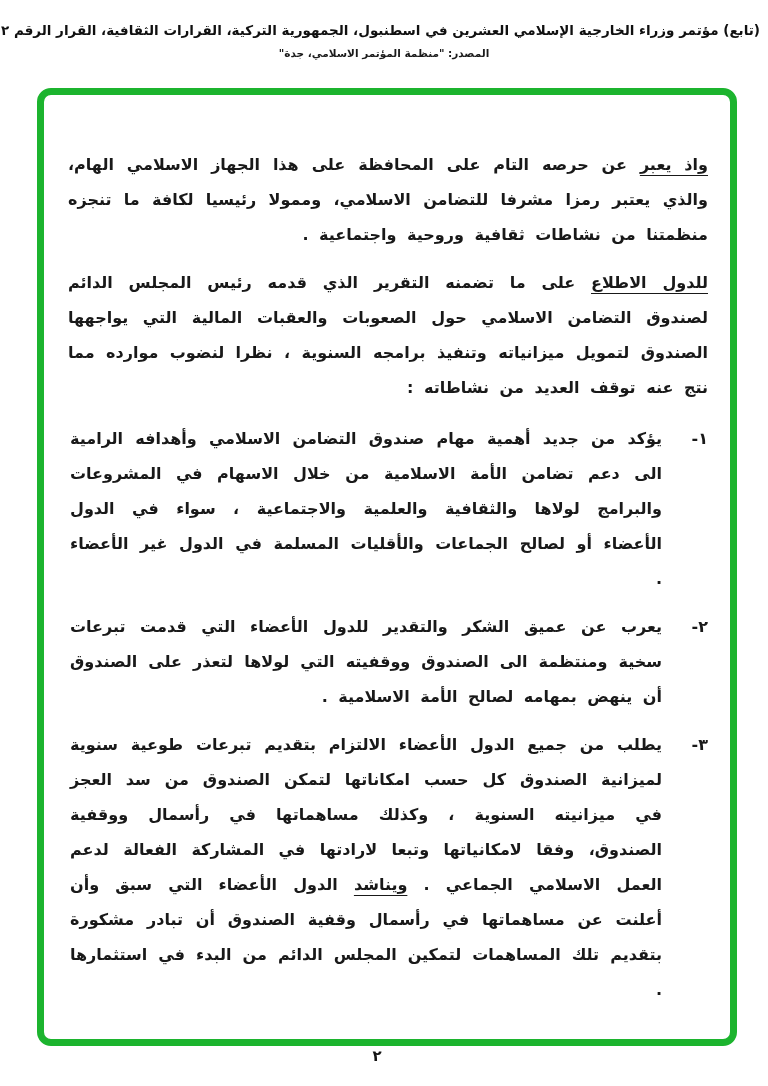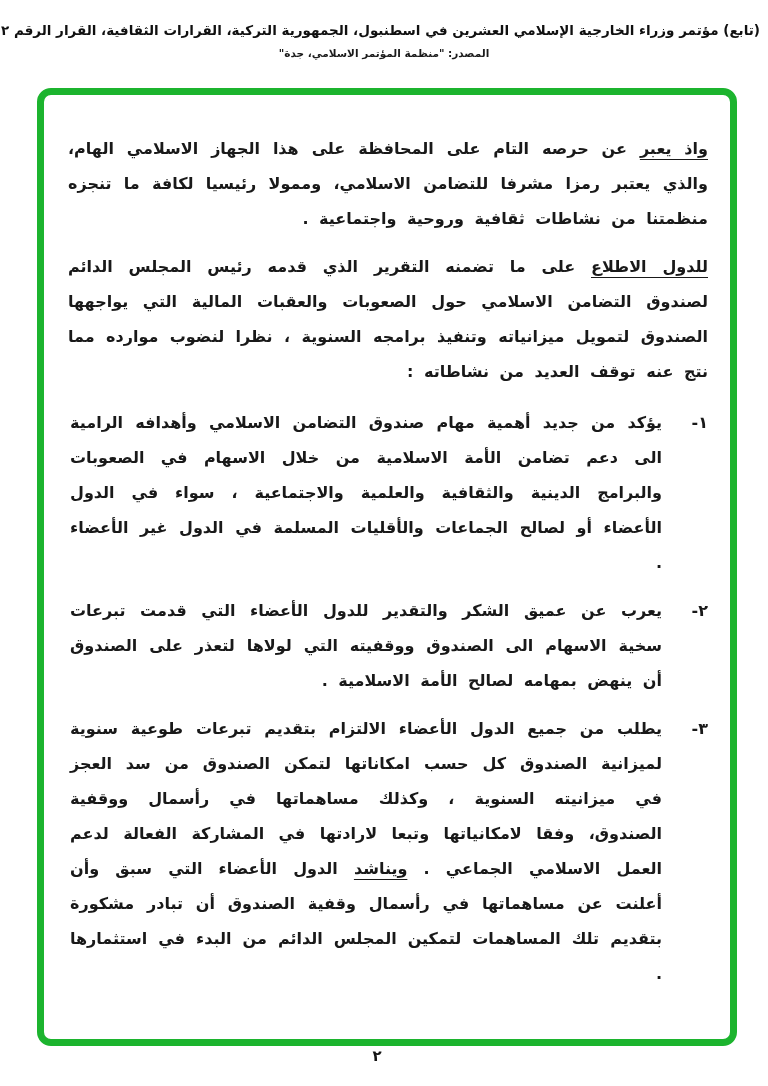--- a/index.html
+++ b/index.html
@@ -39,21 +39,21 @@
   .frame {
     position: absolute;
     left: 37px;
     top: 88px;
     width: 700px;
     height: 958px;
     box-sizing: border-box;
     border: 7px solid #1cb42e;
     border-radius: 14px;
     background: #ffffff;
-    padding: 36px 22px 0 24px;
+    padding: 52px 22px 0 24px;
     direction: rtl;
   }
   .body-copy {
     font-size: 16px;
     font-weight: bold;
     line-height: 35px;
     text-align: justify;
     letter-spacing: 0.2px;
     word-spacing: 5px;
     color: #191919;
@@ -104,26 +104,26 @@
   <div class="body-copy">
 
     <p class="para"><span class="u-lead">واذ يعبر</span><span> عن حرصه التام على المحافظة على هذا الجهاز الاسلامي الهام، والذي يعتبر رمزا مشرفا للتضامن الاسلامي، وممولا رئيسيا لكافة ما تنجزه منظمتنا من نشاطات ثقافية وروحية واجتماعية .</span></p>
 
     <p class="para"><span class="u-lead">للدول الاطلاع</span><span> على ما تضمنه التقرير الذي قدمه رئيس المجلس الدائم لصندوق التضامن الاسلامي حول الصعوبات والعقبات المالية التي يواجهها الصندوق لتمويل ميزانياته وتنفيذ برامجه السنوية ، نظرا لنضوب موارده مما نتج عنه توقف العديد من نشاطاته :</span></p>
 
     <div class="num-list">
 
       <div class="num-item">
         <span class="num">١-</span>
-        <span class="itext">يؤكد من جديد أهمية مهام صندوق التضامن الاسلامي وأهدافه الرامية الى دعم تضامن الأمة الاسلامية من خلال الاسهام في الصعوبات والبرامج الدينية والثقافية والعلمية والاجتماعية ، سواء في الدول الأعضاء أو لصالح الجماعات والأقليات المسلمة في الدول غير الأعضاء .</span>
+        <span class="itext">يؤكد من جديد أهمية مهام صندوق التضامن الاسلامي وأهدافه الرامية الى دعم تضامن الأمة الاسلامية من خلال الاسهام في المشروعات والبرامج لولاها والثقافية والعلمية والاجتماعية ، سواء في الدول الأعضاء أو لصالح الجماعات والأقليات المسلمة في الدول غير الأعضاء .</span>
       </div>
 
       <div class="num-item">
         <span class="num">٢-</span>
-        <span class="itext">يعرب عن عميق الشكر والتقدير للدول الأعضاء التي قدمت تبرعات سخية الاسهام الى الصندوق ووقفيته التي لولاها لتعذر على الصندوق أن ينهض بمهامه لصالح الأمة الاسلامية .</span>
+        <span class="itext">يعرب عن عميق الشكر والتقدير للدول الأعضاء التي قدمت تبرعات سخية ومنتظمة الى الصندوق ووقفيته التي لولاها لتعذر على الصندوق أن ينهض بمهامه لصالح الأمة الاسلامية .</span>
       </div>
 
       <div class="num-item">
         <span class="num">٣-</span>
         <span class="itext"><span>يطلب من جميع الدول الأعضاء الالتزام بتقديم تبرعات طوعية سنوية لميزانية الصندوق كل حسب امكاناتها لتمكن الصندوق من سد العجز في ميزانيته السنوية ، وكذلك مساهماتها في رأسمال ووقفية الصندوق، وفقا لامكانياتها وتبعا لارادتها في المشاركة الفعالة لدعم العمل الاسلامي الجماعي . </span><span class="u-lead">ويناشد</span><span> الدول الأعضاء التي سبق وأن أعلنت عن مساهماتها في رأسمال وقفية الصندوق أن تبادر مشكورة بتقديم تلك المساهمات لتمكين المجلس الدائم من البدء في استثمارها .</span></span>
       </div>
 
     </div>
   </div>
 </div>

